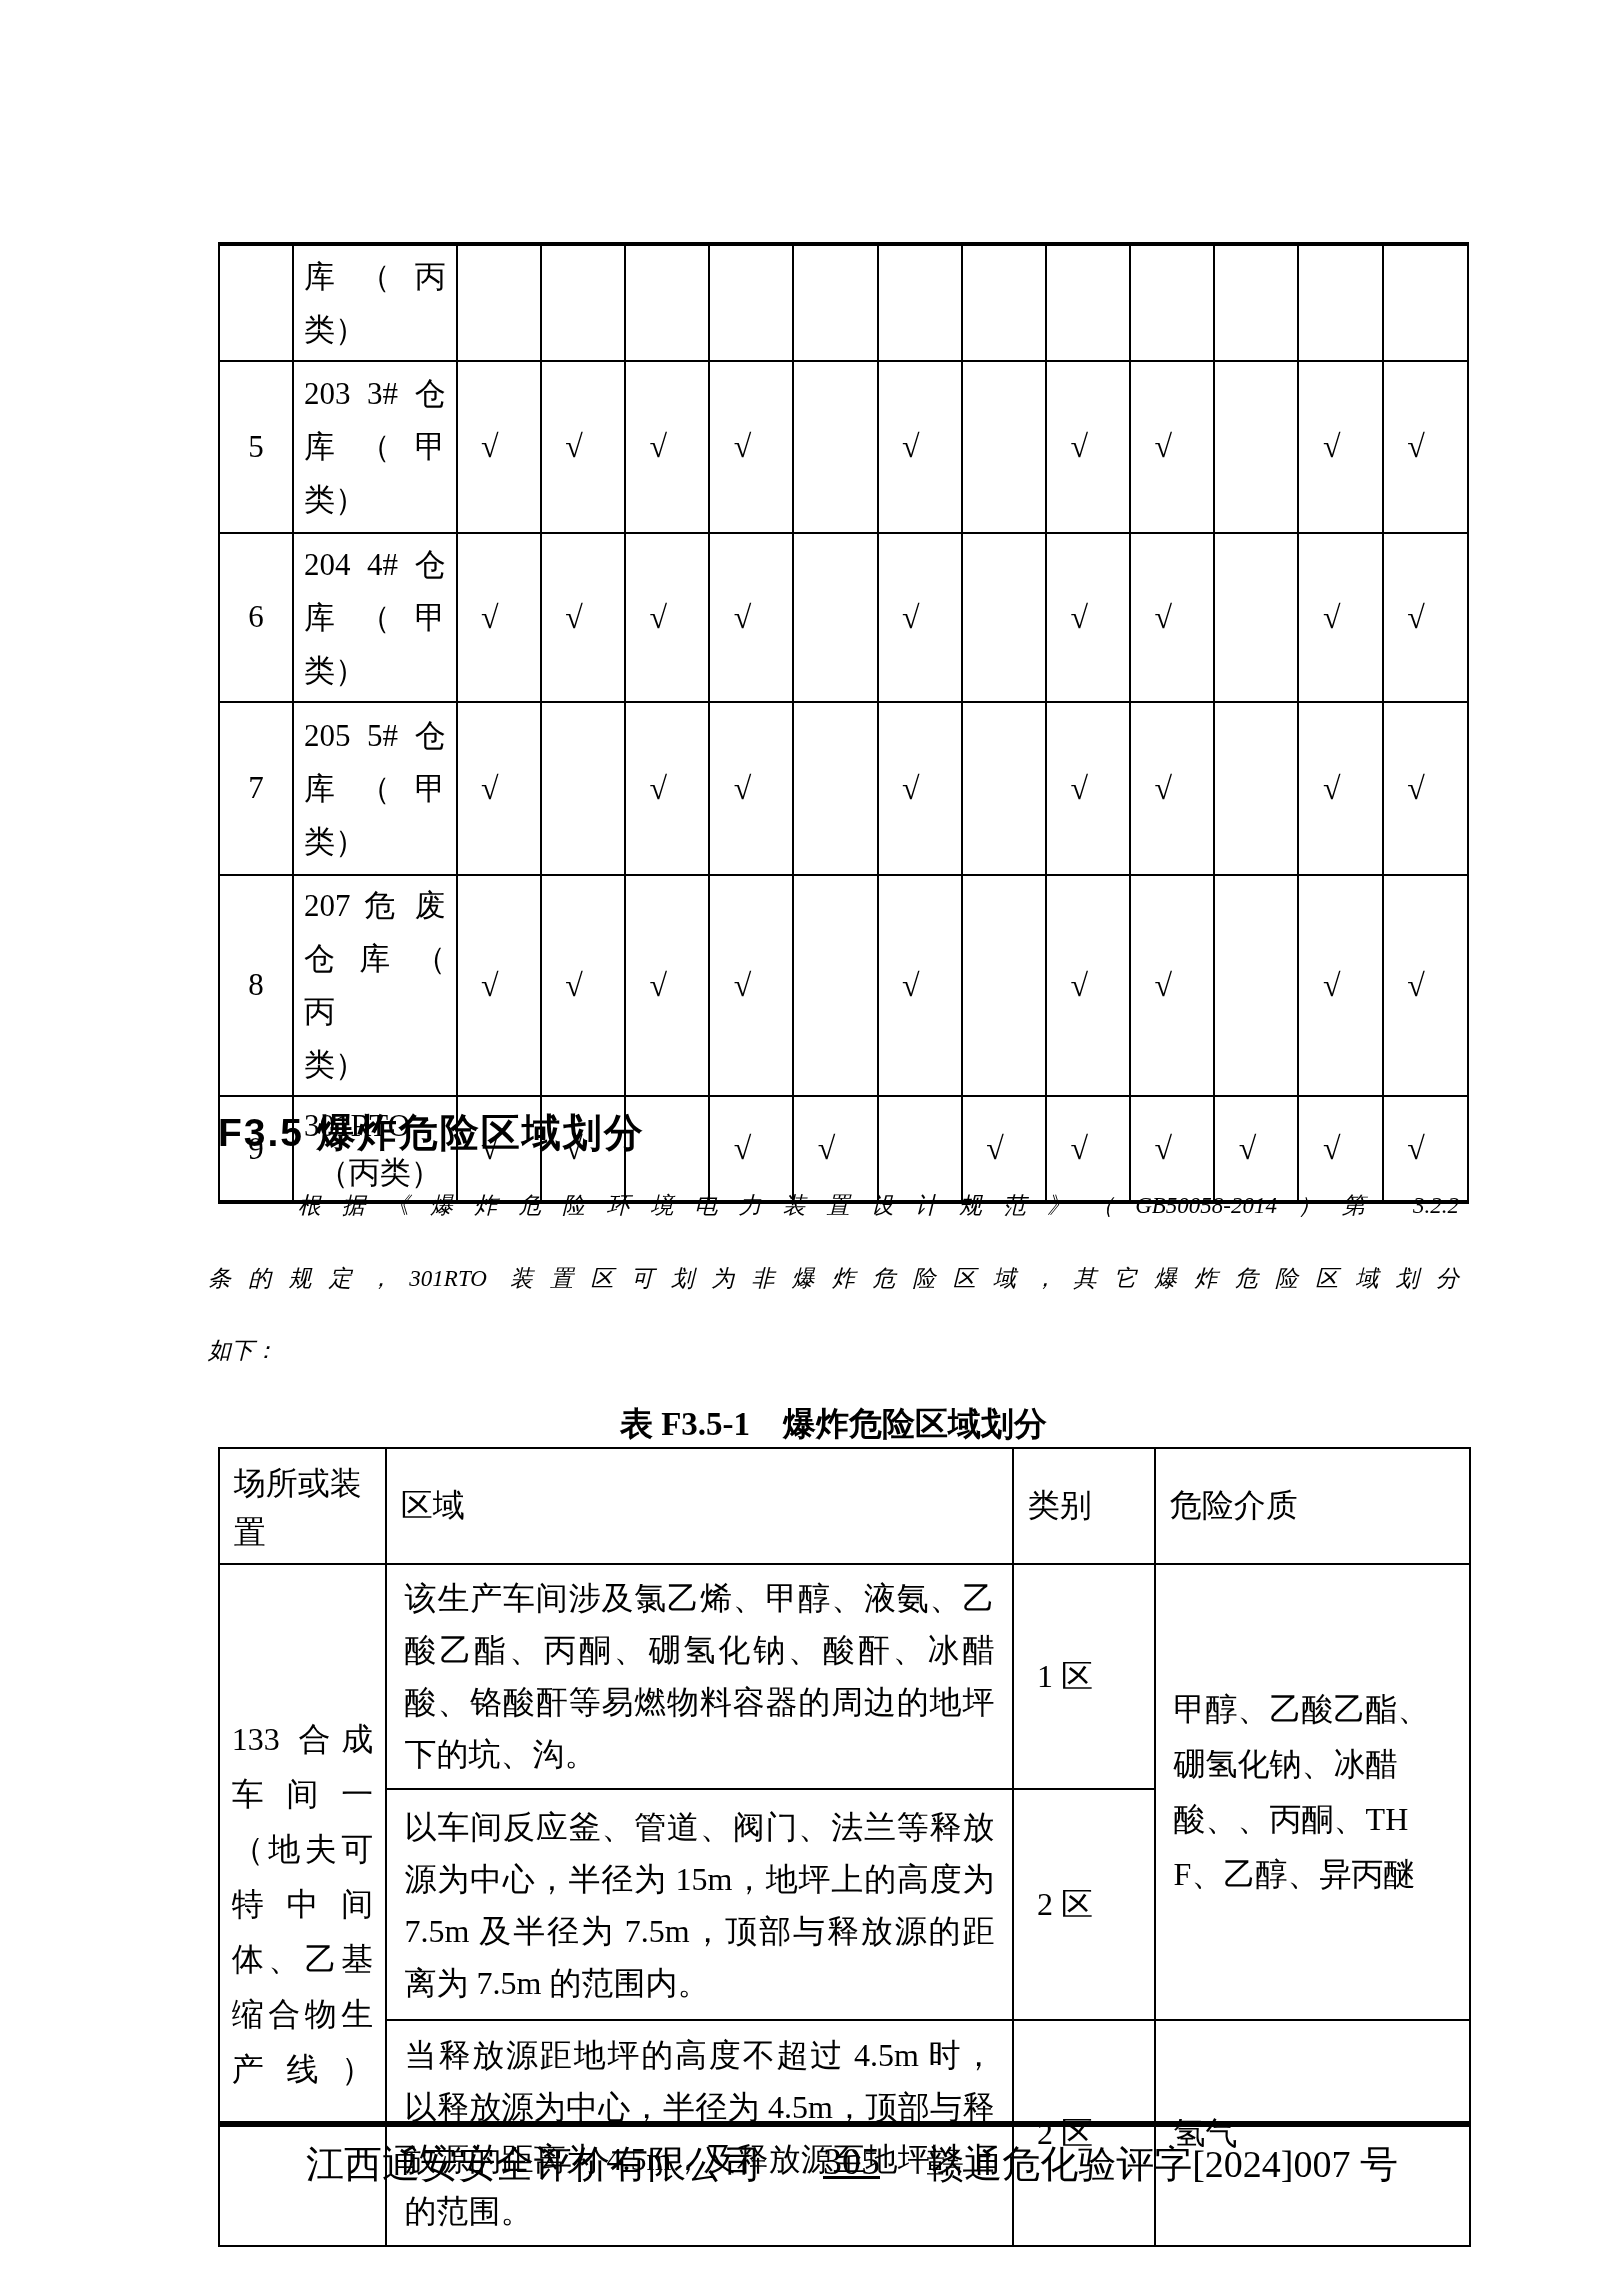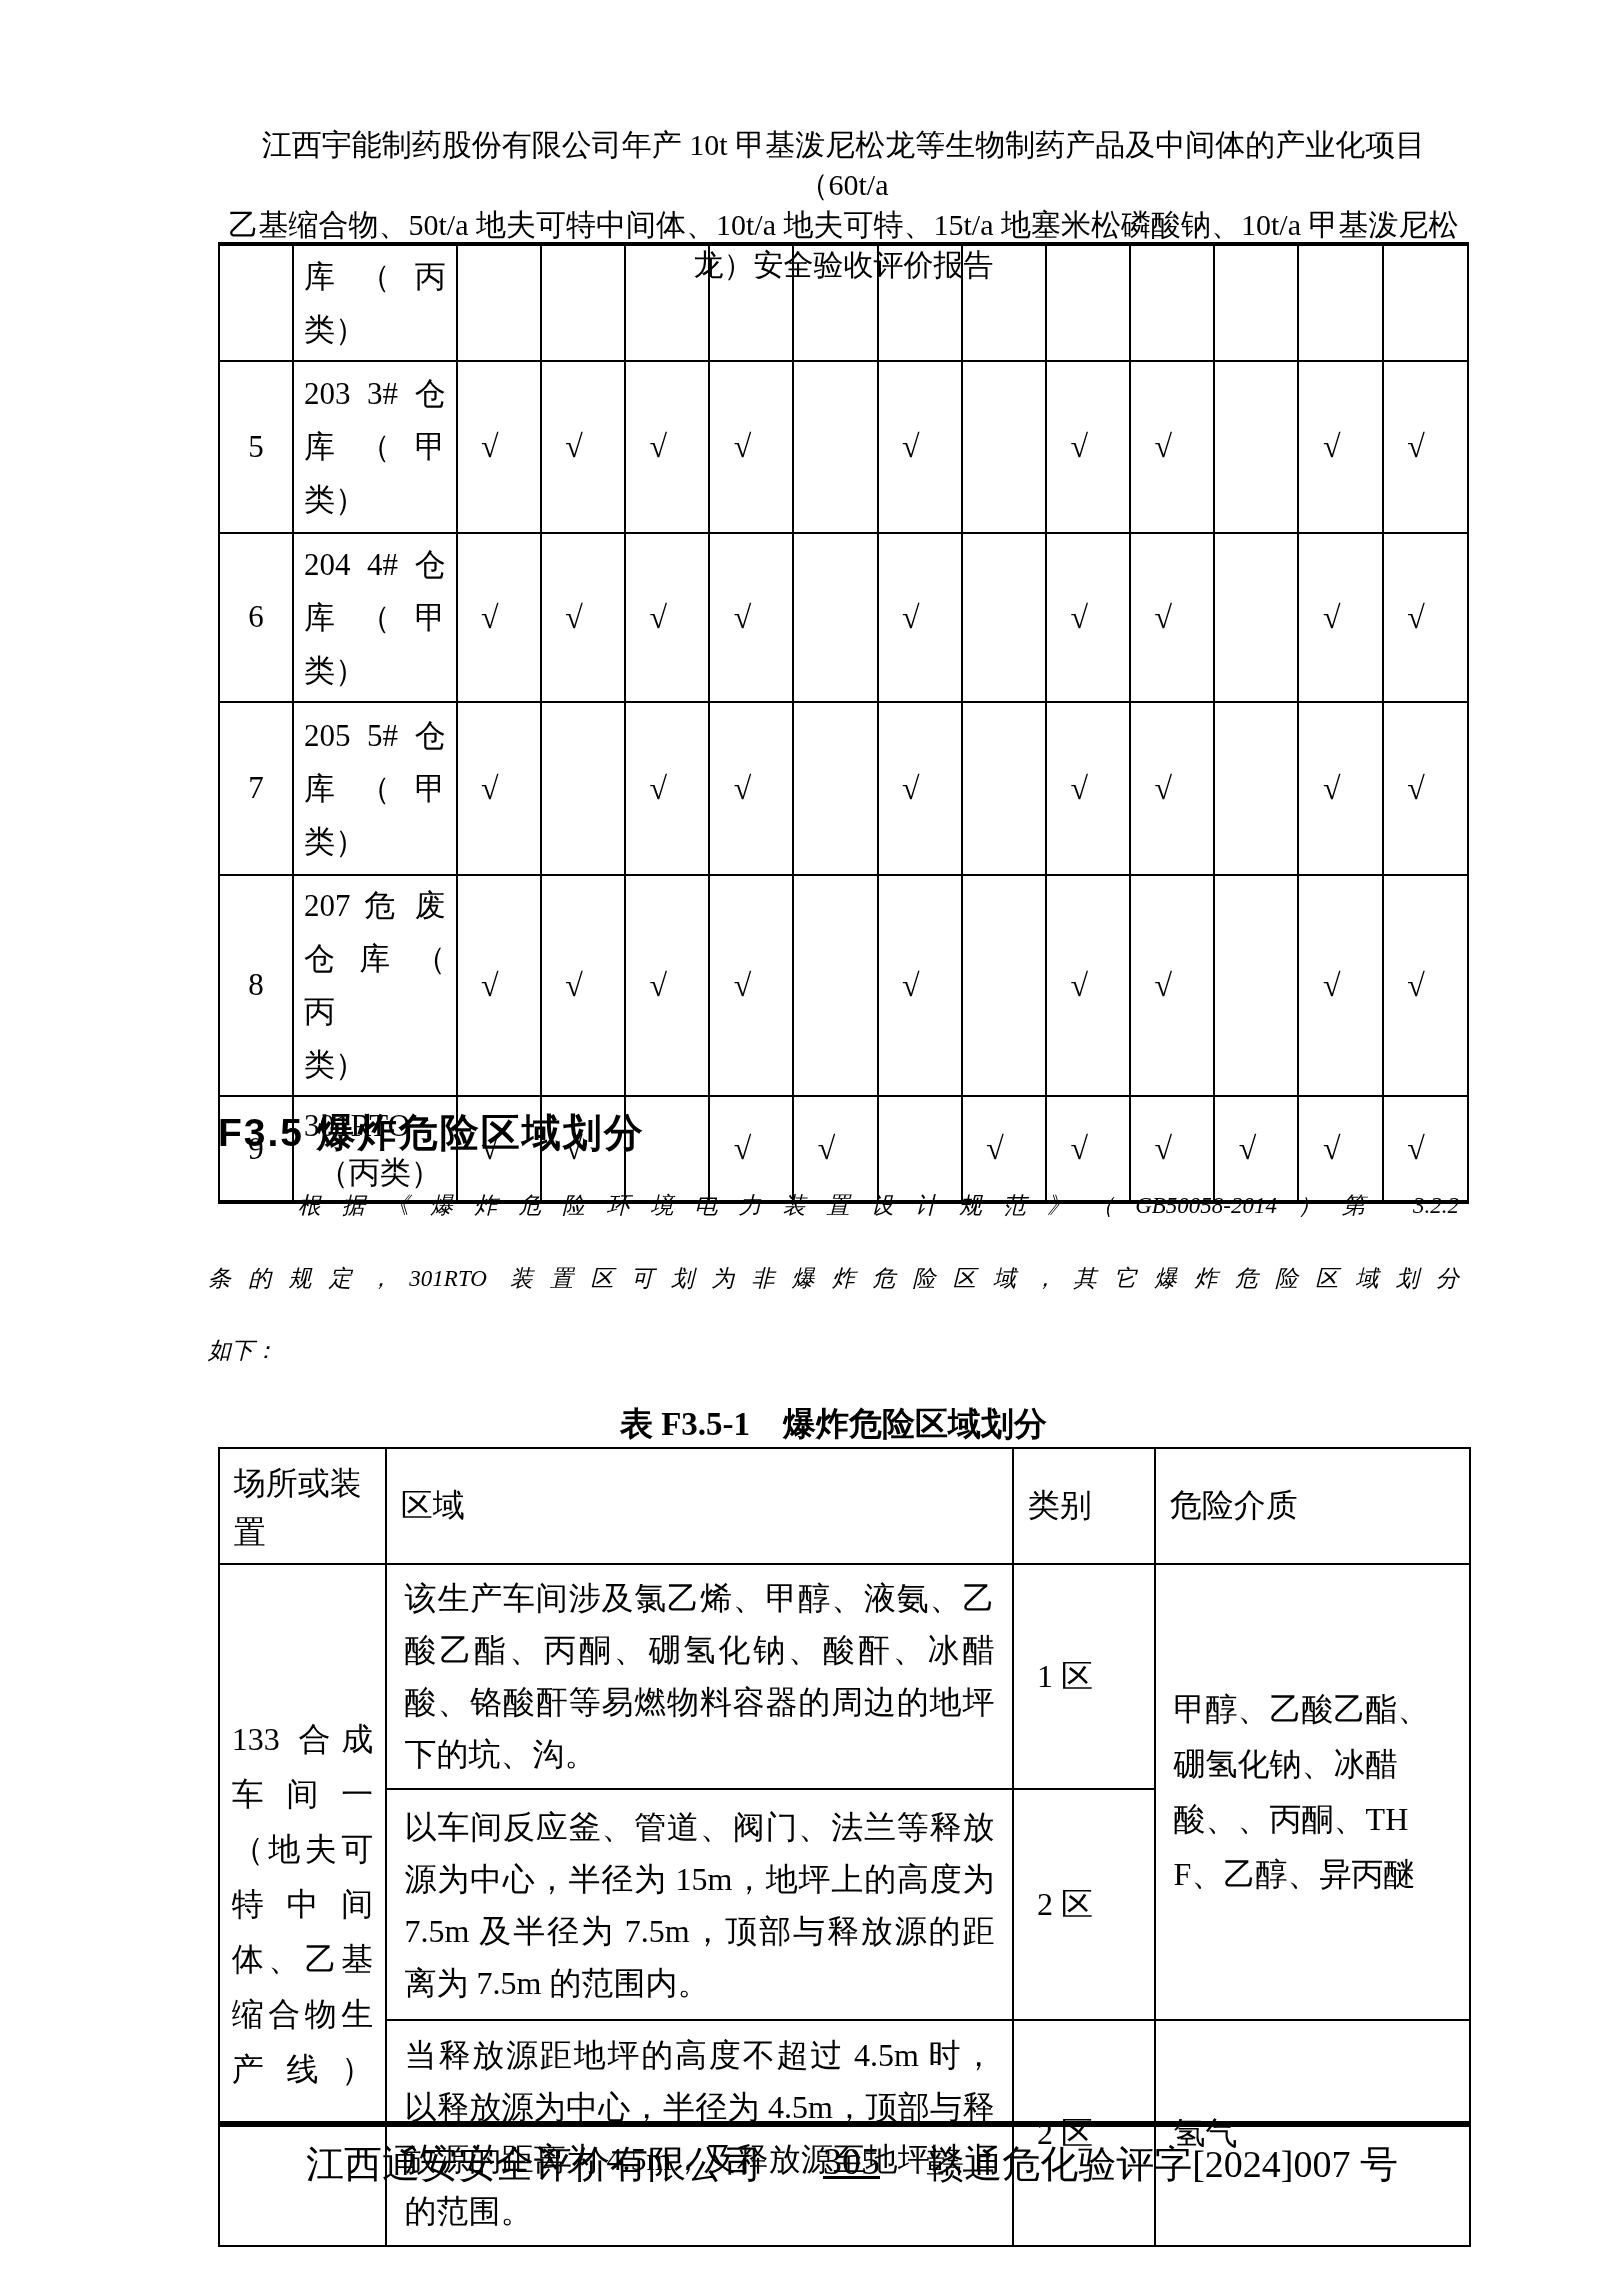--- a/index.html
+++ b/index.html
@@ -48,25 +48,20 @@
   .footer{position:absolute;left:0;top:2139px;width:1621px;height:45px;font-size:38px;}
   .footer .f-left{position:absolute;left:306px;}
   .footer .f-page{position:absolute;left:823px;text-decoration:underline;}
   .footer .f-right{position:absolute;right:223px;}
 </style>
 </head>
 <body>
 
 <div class="page">
 
-  <div class="pg-header">
-    <div>江西宇能制药股份有限公司年产 10t 甲基泼尼松龙等生物制药产品及中间体的产业化项目（60t/a</div>
-    <div>乙基缩合物、50t/a 地夫可特中间体、10t/a 地夫可特、15t/a 地塞米松磷酸钠、10t/a 甲基泼尼松</div>
-    <div>龙）安全验收评价报告</div>
-  </div>
 
   <table class="t1">
     <colgroup>
       <col style="width:74px">
         <col style="width:163px">
       <col style="width:84px">
         <col style="width:84px">
         <col style="width:84px">
         <col style="width:84px">
       <col style="width:84px">

